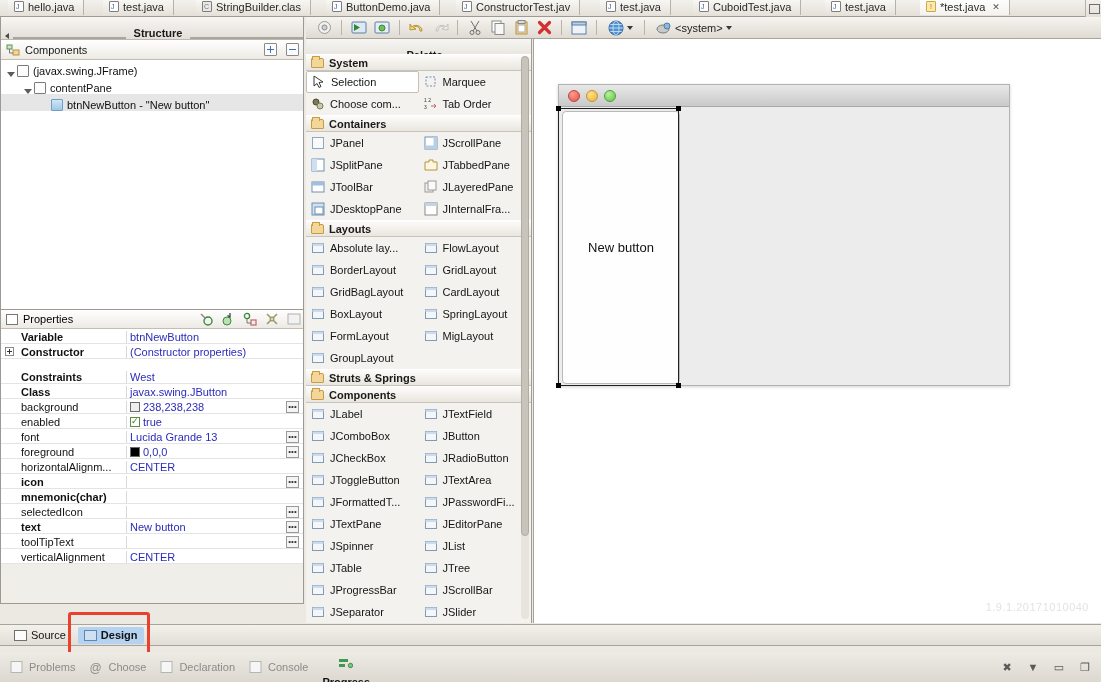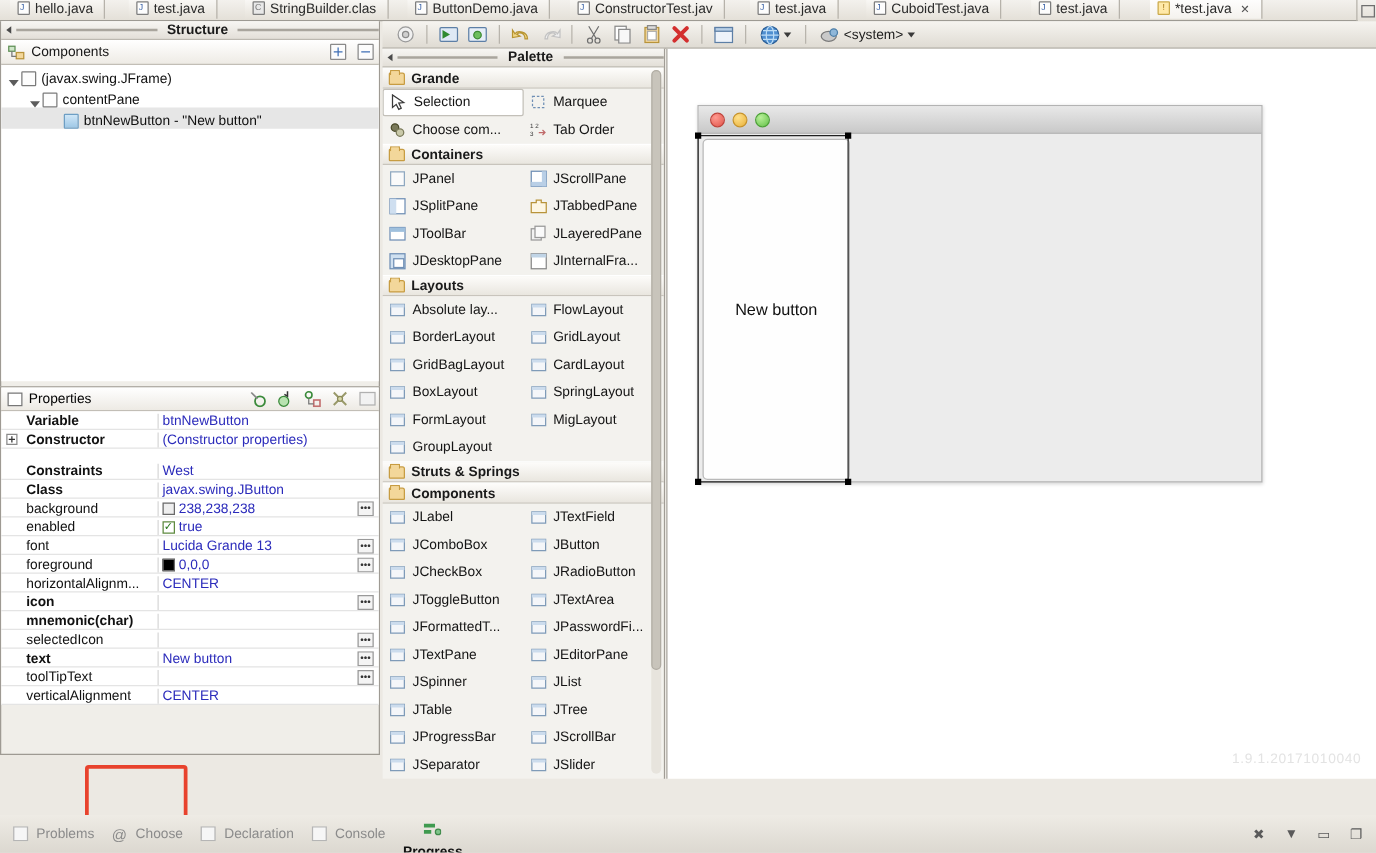--- a/index.html
+++ b/index.html
@@ -75,21 +75,21 @@
     border-right: 3px solid transparent; border-top: 4px solid #3a3a3a;
   }
   .syslabel { font-size: 11px; color: #1c1c1c; }
 
   
   .structure {
     position: absolute; left: 0; top: 17px; width: 304px; height: 310px;
     background: #f0eee9; border: 1px solid #9e9a93; border-top: none;
   }
   .viewtitle {
-    height: 15px; display: flex; align-items: center; gap: 4px;
+    height: 23px; display: flex; align-items: flex-end; gap: 4px;
     padding-left: 4px;
     background: linear-gradient(#f7f6f3, #e3dfd8);
     border-bottom: 1px solid #bcb8b0;
   }
   .viewtitle .arrowl {
     width: 0; height: 0; border-top: 3px solid transparent;
     border-bottom: 3px solid transparent; border-right: 4px solid #4a4a4a;
   }
   .viewtitle .dashes { flex: 1; height: 1px; border-top: 2px double #a9a59d; }
   .viewtitle .vtxt { font-weight: bold; font-size: 11px; color: #1a1a1a; padding: 0 4px; }
@@ -638,21 +638,21 @@
   <div class="palette">
     <div class="viewtitle">
       <span class="arrowl"></span>
       <span class="dashes"></span>
       <span class="vtxt">Palette</span>
       <span class="dashes"></span>
     </div>
     <div class="palbody" id="palbody">
         <div class="palsection">
           <span class="folder"></span>
-          <span>Grande</span>
+          <span>System</span>
         </div>
         <div class="palgrid">
           <div class="palitem sel">
             <span class="pico"><svg width="14" height="14" viewBox="0 0 14 14">
                 <polygon points="2,1 2,11 5,8.5 7,12.5 9,11.5 7,7.5 11,7" fill="#fff" stroke="#3a3a3a"></polygon>
               </svg></span>
             <span>Selection</span>
           </div>
           <div class="palitem">
             <span class="pico"><svg width="14" height="14" viewBox="0 0 14 14">
@@ -990,20 +990,30 @@
     <div class="version">1.9.1.20171010040</div>
   </div>
 
   <div class="selbox">
     <span class="handle" style="left:-3px;top:-3px"></span>
     <span class="handle" style="right:-3px;top:-3px"></span>
     <span class="handle" style="left:-3px;bottom:-3px"></span>
     <span class="handle" style="right:-3px;bottom:-3px"></span>
   </div>
 
+  <div class="sdtabs" id="sdtabs">
+      <div class="sdtab">
+        <span class="sdico"></span>
+        <span>Source</span>
+      </div>
+      <div class="sdtab active">
+        <span class="sdico design"></span>
+        <span>Design</span>
+      </div>
+    </div>
   <div class="redbox"></div>
 
   <div class="bottombar">
     <div style="display:flex;align-items:center;gap:14px" id="btabs">
         <div class="btab">
           <span class="bico"><svg width="14" height="12" viewBox="0 0 14 12">
               <rect x="1" y="0.5" width="11" height="11" fill="#f6f6f6" stroke="#b5b5b5"></rect>
             </svg></span>
           <span>Problems</span>
         </div>

